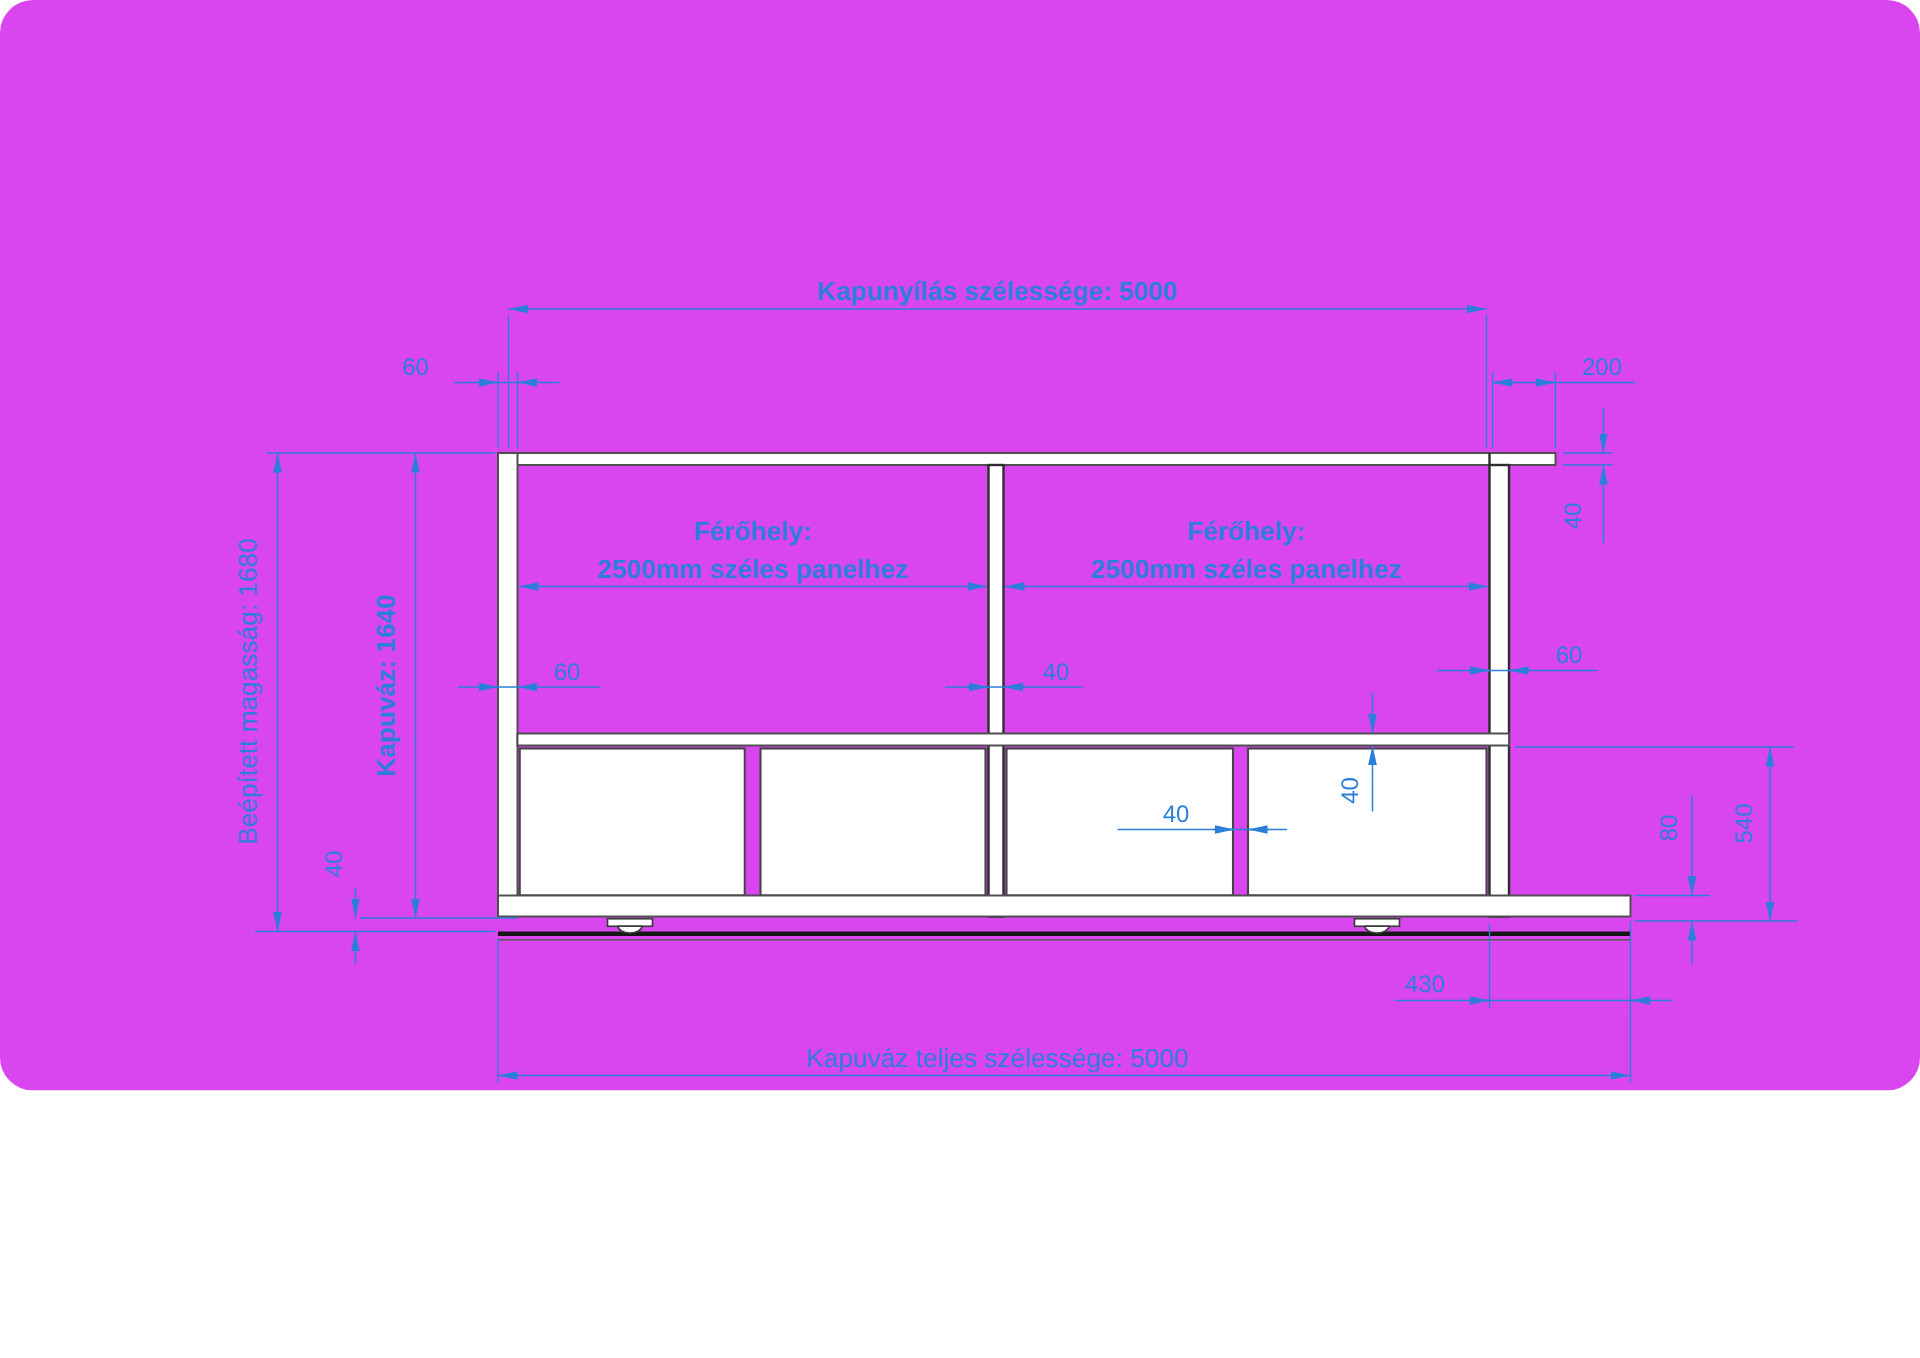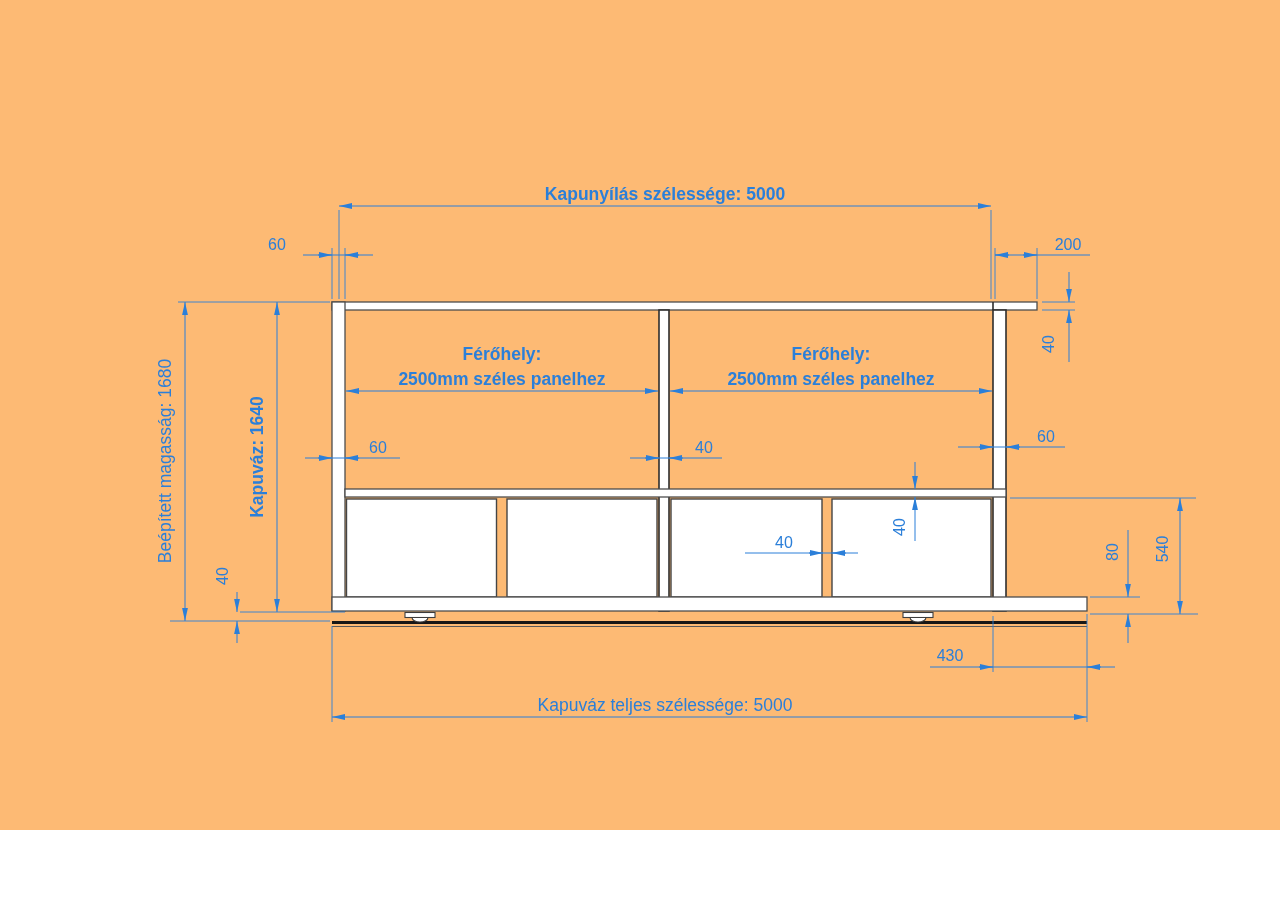--- a/index.html
+++ b/index.html
@@ -1,17 +1,17 @@
 <!DOCTYPE html>
 <html><head>
 <meta charset="utf-8">
 <style>
   html,body{margin:0;padding:0;background:#ffffff;}
-  .canvas{position:relative;width:1280px;height:830px;background:#fdba74;overflow:hidden;
-          font-family:"Liberation Sans",sans-serif;}
+  .canvas{position:relative;width:1280px;height:727px;background:#d946ef;overflow:hidden;
+          font-family:"Liberation Sans",sans-serif;border-radius:22px;}
   svg{position:absolute;left:0;top:0;}
   text{font-family:"Liberation Sans",sans-serif;fill:#2b7fd9;}
   .dim-num{font-size:16px;}
   .dim-title{font-size:17.5px;font-weight:bold;}
   .dim-title-light{font-size:17.5px;font-weight:normal;}
   .dim-line{stroke:#2b7fd9;stroke-width:1;fill:none;}
   .ext-line{stroke:#2b7fd9;stroke-width:0.9;fill:none;}
   .st{stroke:#4d4d4d;stroke-width:1.3;fill:#ffffff;}
   .st-heavy{stroke:#2d2d2d;stroke-width:1.6;fill:#ffffff;}
   .st-panel{stroke:#454545;stroke-width:1.4;fill:#ffffff;}

